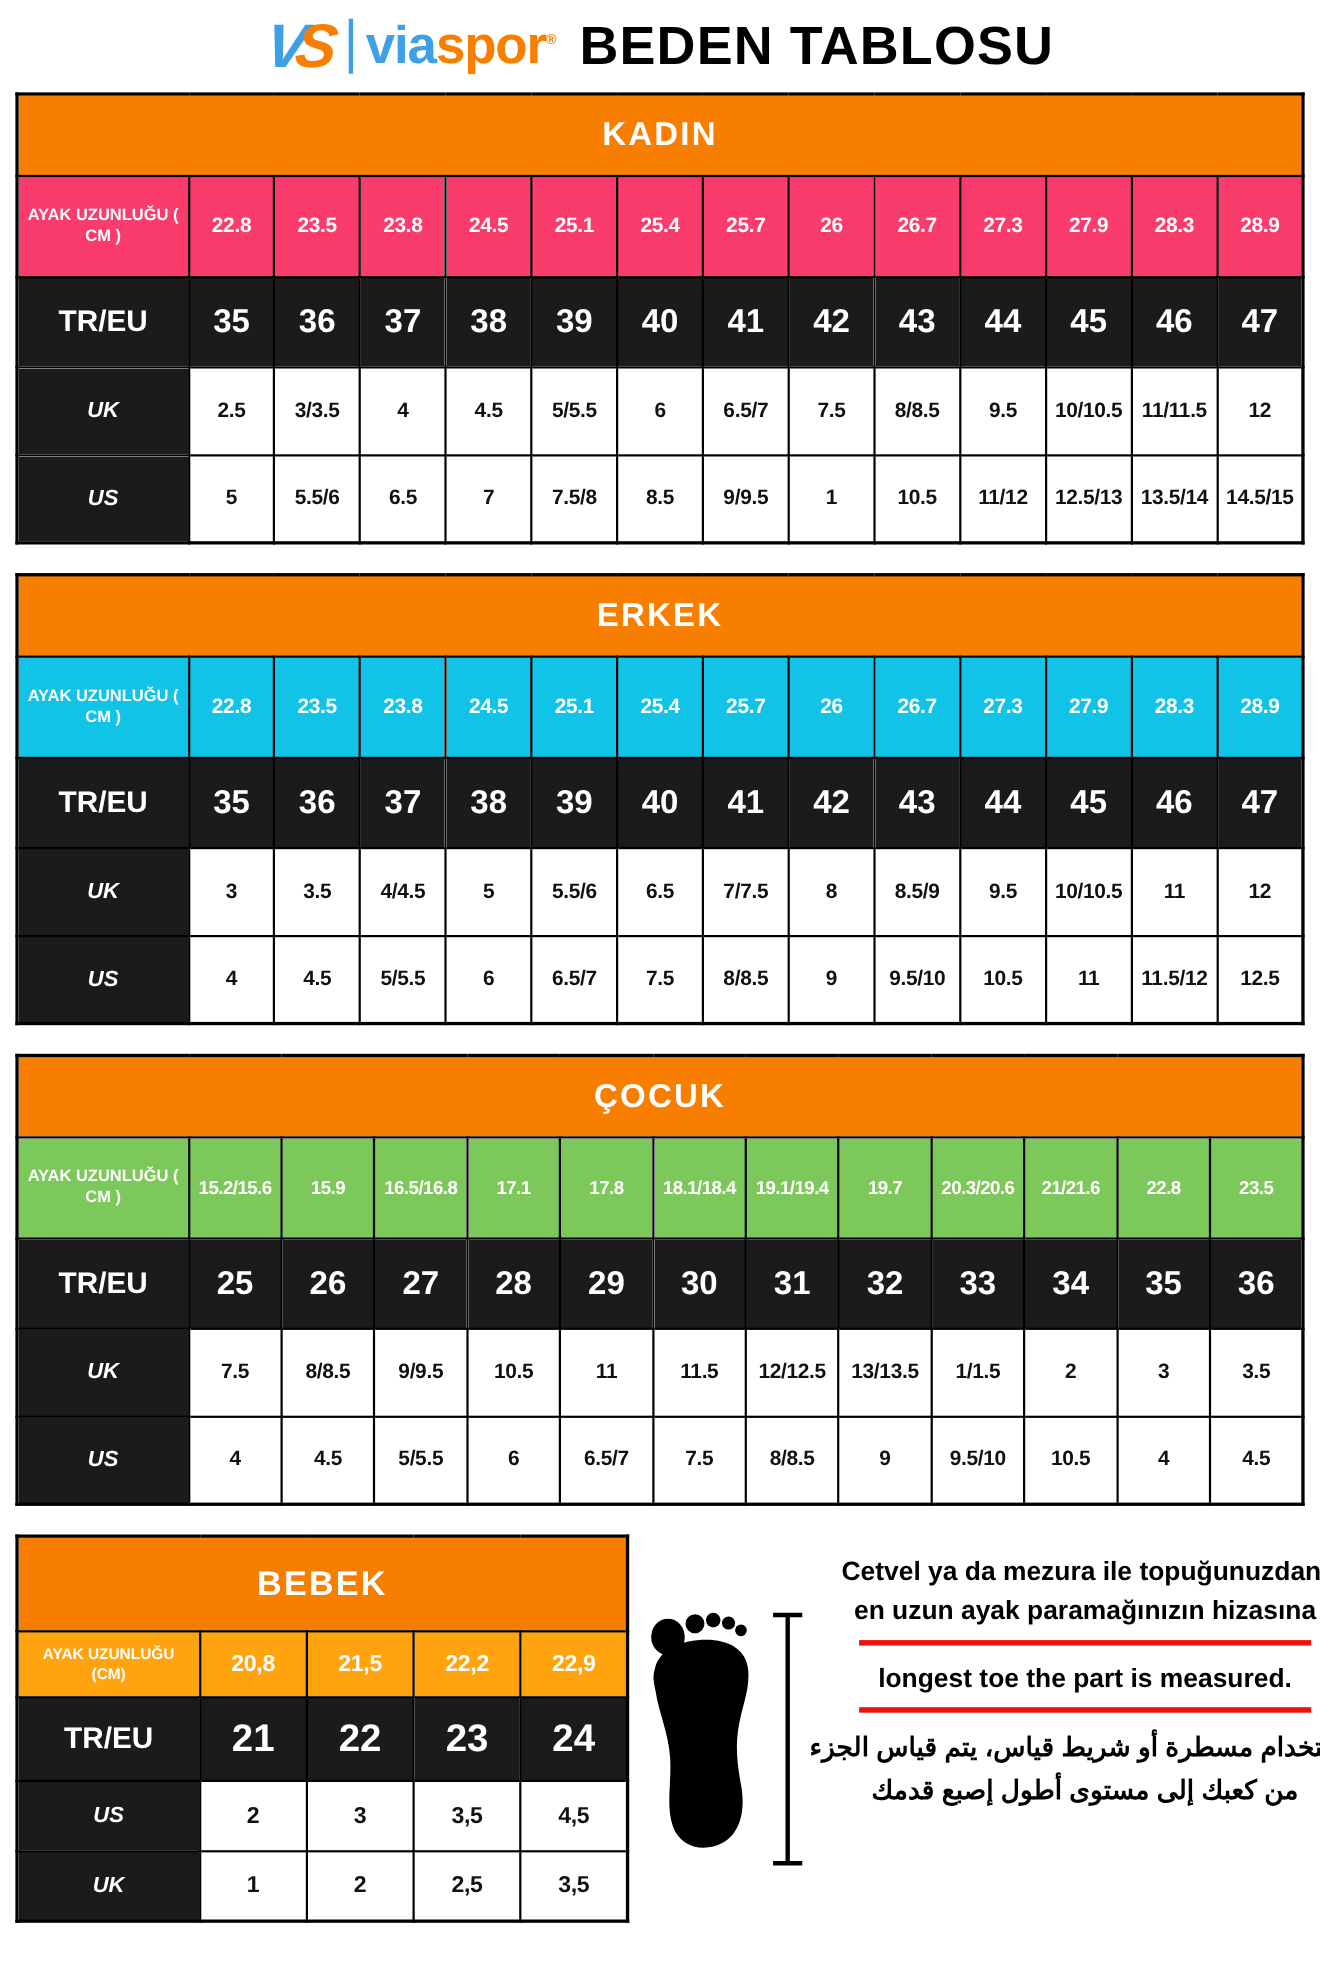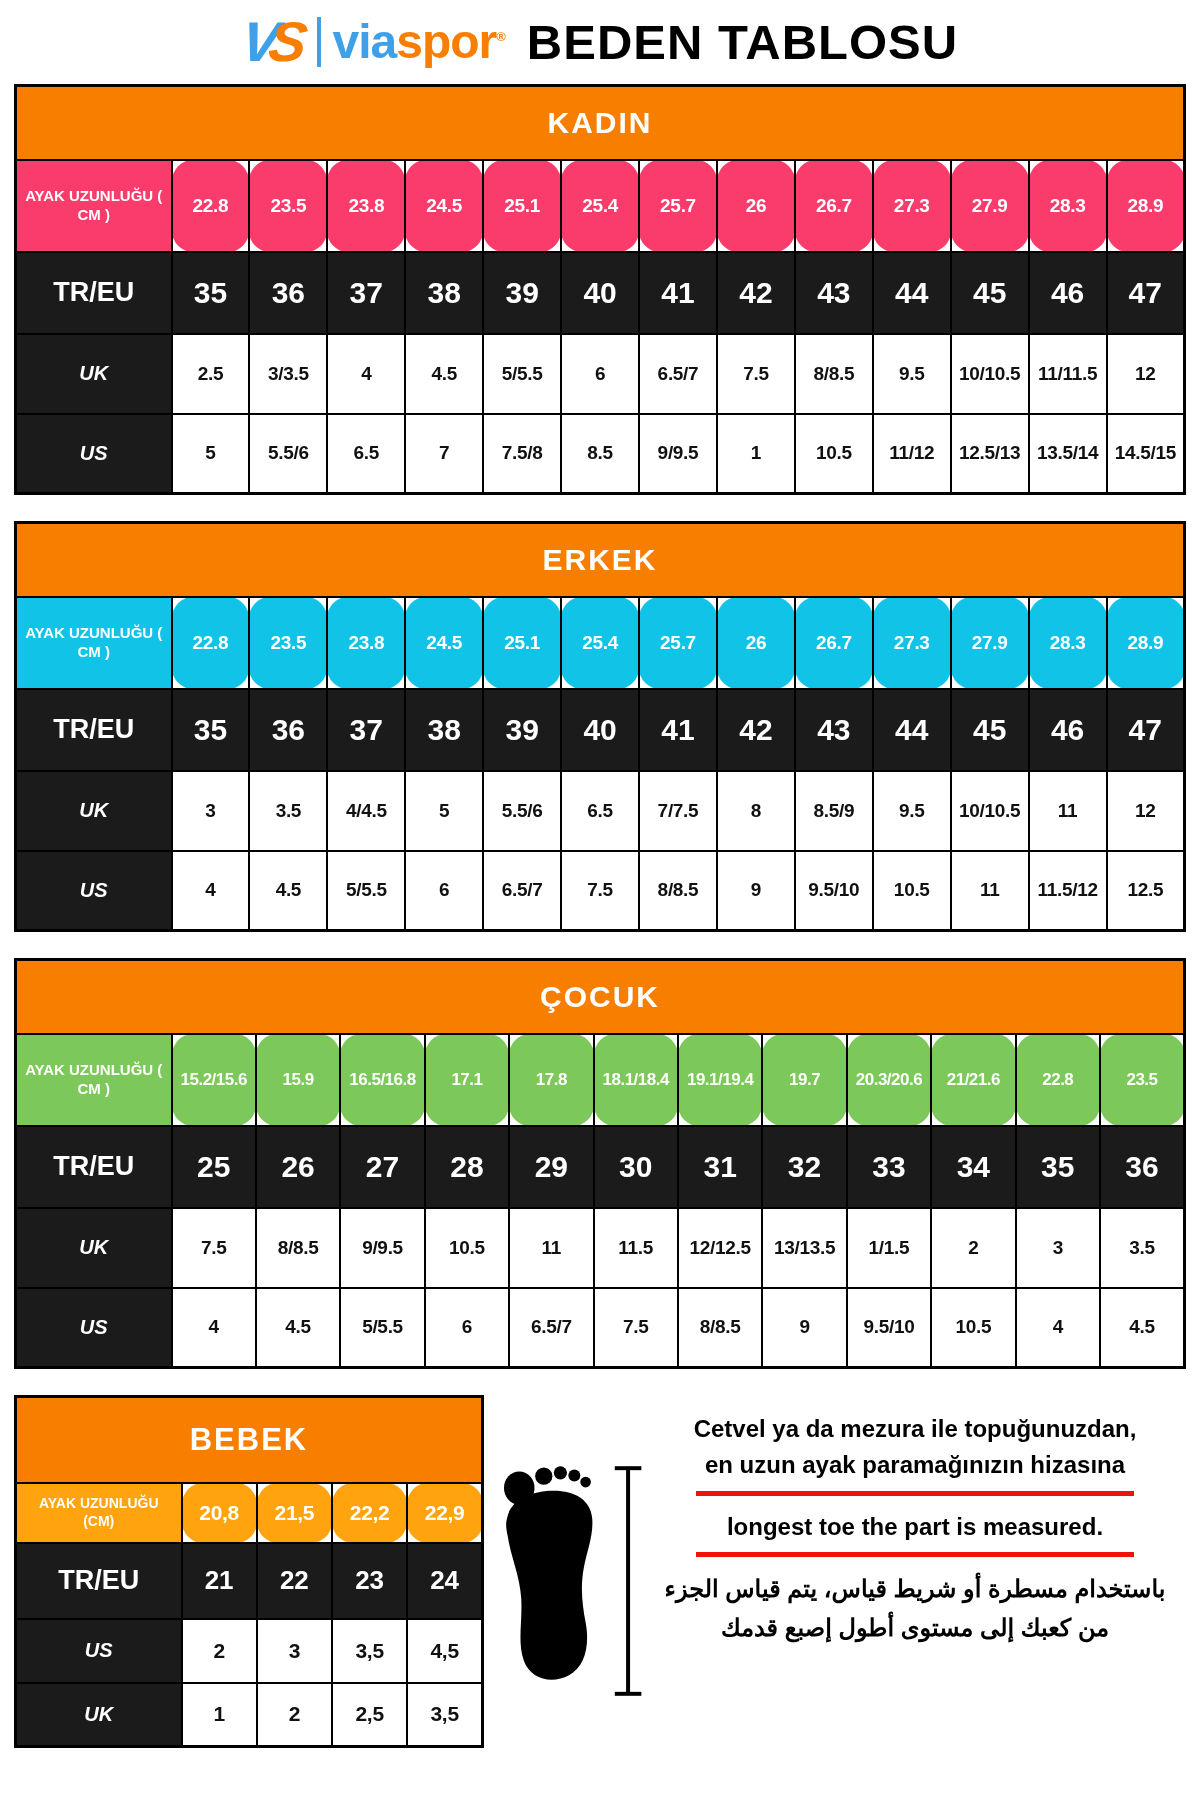--- a/index.html
+++ b/index.html
@@ -42,42 +42,42 @@
   }
   .size-table th,.size-table td{
     border:2.5px solid #000;text-align:center;vertical-align:middle;padding:0;overflow:hidden;
   }
   .title-row th{
     background:var(--orange);color:#fff;font-size:30px;font-weight:800;
     height:74px;letter-spacing:2px;
   }
   .cm-row{height:92px;}
   .cm-row th{font-size:15px;font-weight:800;color:#fff;line-height:1.25;padding:0 6px;}
-  .cm-row td{font-size:19px;font-weight:800;color:#fff;letter-spacing:-0.3px;border-radius:21px;}
+  .cm-row td{font-size:19px;font-weight:800;color:#fff;letter-spacing:-0.3px;}
   .kadin .cm-row th,.kadin .cm-row td{background:var(--pink);}
   .erkek .cm-row th,.erkek .cm-row td{background:var(--cyan);}
   .cocuk .cm-row th,.cocuk .cm-row td{background:var(--green);}
   .cocuk .cm-row td{font-size:17px;letter-spacing:-0.5px;}
   .treu-row{height:82px;}
   .treu-row th{background:var(--dark);color:#fff;font-size:27px;font-weight:800;}
   .treu-row td{background:var(--dark);color:#fff;font-size:30px;font-weight:800;}
   .val-row{height:80px;}
   .val-row th{background:var(--dark);color:#fff;font-size:20px;font-weight:800;font-style:italic;}
   .val-row td{background:#fff;color:#111;font-size:19px;font-weight:700;letter-spacing:-0.3px;}
 
   
   .bottom{display:flex;align-items:flex-start;}
-  .bebek{width:470px;flex:none;margin-bottom:16px;}
+  .bebek{width:558px;flex:none;margin-bottom:16px;}
   .bebek .title-row th{height:86px;font-size:31px;}
   .bebek .cm-row{height:60px;}
   .bebek .cm-row th,.bebek .cm-row td{background:var(--amber);}
   .bebek .cm-row th{font-size:14px;}
   .bebek .cm-row td{font-size:21px;}
   .bebek .treu-row{height:76px;}
-  .bebek .treu-row td{font-size:26px;}
+  .bebek .treu-row td{font-size:35px;}
   .bebek .val-row{height:64px;}
   .bebek .val-row td{font-size:21px;}
 
   .foot-illustration{flex:none;width:160px;padding:8px 0 0 14px;}
   .instructions{flex:1;text-align:center;padding:16px 4px 0 4px;}
   .inst-line{font-size:24px;font-weight:700;line-height:1.52;white-space:nowrap;}
   .inst-line.ar{font-size:24px;line-height:1.6;direction:rtl;}
   .red-line{height:5px;background:var(--red);width:82%;margin:7px auto 13px;}
 </style>
 </head>

